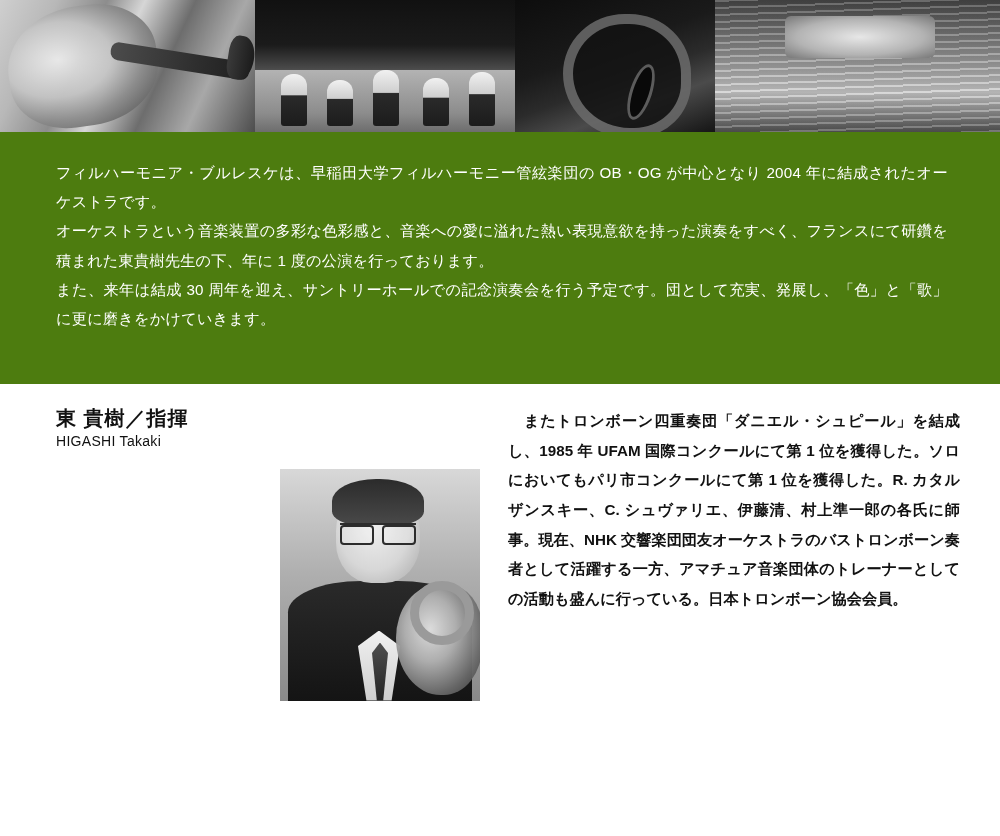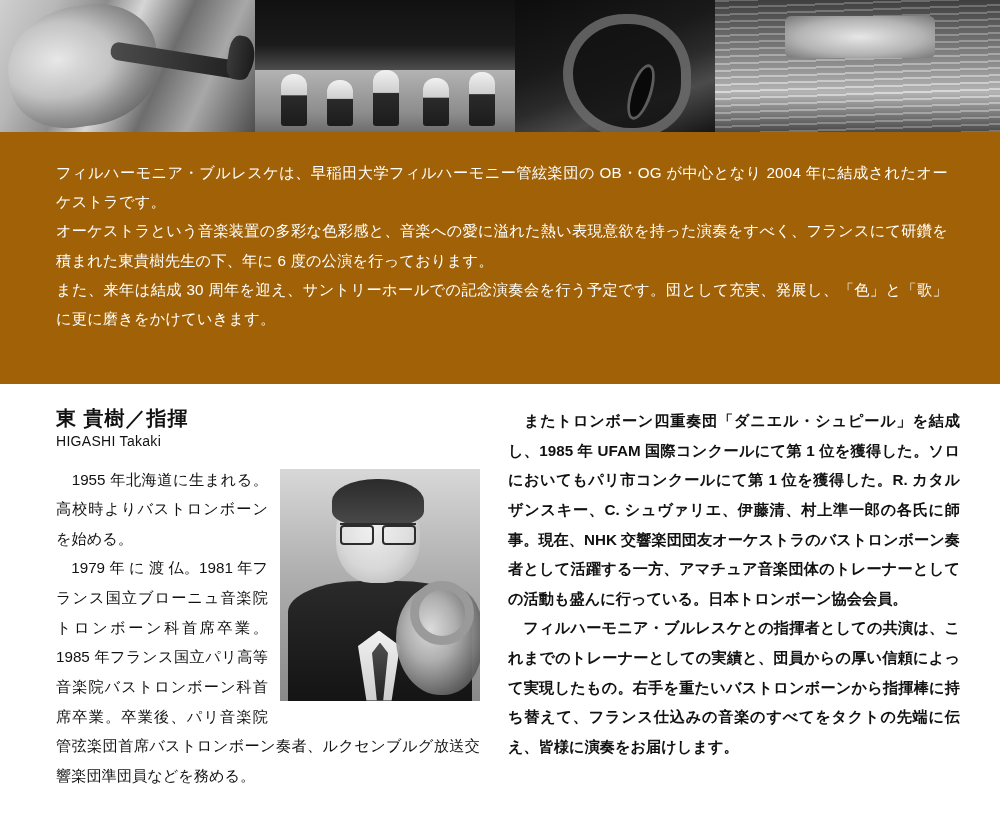--- a/index.html
+++ b/index.html
@@ -102,21 +102,21 @@
     background: radial-gradient(ellipse at center, #e8e7e3 0%, #b4b3af 60%, #77766f 100%);
     border-radius: 6px;
   }
 
   
   .intro {
     position: absolute;
     top: 132px; left: 0;
     width: 1000px;
     height: 252px;
-    background: #a16207;
+    background: #4d7c0f;
     color: #ffffff;
     box-sizing: border-box;
     padding: 26px 52px 12px 56px;
   }
   .intro p {
     margin: 0;
     font-size: 15.2px;
     line-height: 1.92;
     letter-spacing: .2px;
     text-align: justify;
@@ -279,21 +279,21 @@
       <div class="p3-fhole"></div>
     </div>
     <div class="photo photo-4">
       <div class="p4-hall"></div>
       <div class="p4-stage"></div>
     </div>
   </div>
 
   <div class="intro">
     <p>フィルハーモニア・ブルレスケは、早稲田大学フィルハーモニー管絃楽団の OB・OG が中心となり 2004 年に結成されたオーケストラです。</p>
-    <p>オーケストラという音楽装置の多彩な色彩感と、音楽への愛に溢れた熱い表現意欲を持った演奏をすべく、フランスにて研鑽を積まれた東貴樹先生の下、年に 6 度の公演を行っております。</p>
+    <p>オーケストラという音楽装置の多彩な色彩感と、音楽への愛に溢れた熱い表現意欲を持った演奏をすべく、フランスにて研鑽を積まれた東貴樹先生の下、年に 1 度の公演を行っております。</p>
     <p>また、来年は結成 30 周年を迎え、サントリーホールでの記念演奏会を行う予定です。団として充実、発展し、「色」と「歌」に更に磨きをかけていきます。</p>
   </div>
 
   <div class="content">
 
     <div class="col-left">
       <div class="name-ja">東 貴樹／指揮</div>
       <div class="name-en">HIGASHI Takaki</div>
 
       <div class="portrait">
@@ -301,27 +301,22 @@
         <div class="pt-suit"></div>
         <div class="pt-shirt"></div>
         <div class="pt-tie"></div>
         <div class="pt-head"></div>
         <div class="pt-hair"></div>
         <div class="pt-glasses"></div>
         <div class="pt-horn"></div>
         <div class="pt-horn2"></div>
       </div>
 
-      <div class="bio">
-        <p>　1955 年北海道に生まれる。高校時よりバストロンボーンを始める。</p>
-        <p>　1979 年 に 渡 仏。1981 年フランス国立ブローニュ音楽院トロンボーン科首席卒業。1985 年フランス国立パリ高等音楽院バストロンボーン科首席卒業。卒業後、パリ音楽院管弦楽団首席バストロンボーン奏者、ルクセンブルグ放送交響楽団準団員などを務める。</p>
-      </div>
     </div>
 
     <div class="col-right">
       <div class="bio">
         <p>　またトロンボーン四重奏団「ダニエル・シュピール」を結成し、1985 年 UFAM 国際コンクールにて第 1 位を獲得した。ソロにおいてもパリ市コンクールにて第 1 位を獲得した。R. カタルザンスキー、C. シュヴァリエ、伊藤清、村上準一郎の各氏に師事。現在、NHK 交響楽団団友オーケストラのバストロンボーン奏者として活躍する一方、アマチュア音楽団体のトレーナーとしての活動も盛んに行っている。日本トロンボーン協会会員。</p>
-        <p>　フィルハーモニア・ブルレスケとの指揮者としての共演は、これまでのトレーナーとしての実績と、団員からの厚い信頼によって実現したもの。右手を重たいバストロンボーンから指揮棒に持ち替えて、フランス仕込みの音楽のすべてをタクトの先端に伝え、皆様に演奏をお届けします。</p>
       </div>
     </div>
 
   </div>
 </div>
 
 </body></html>

